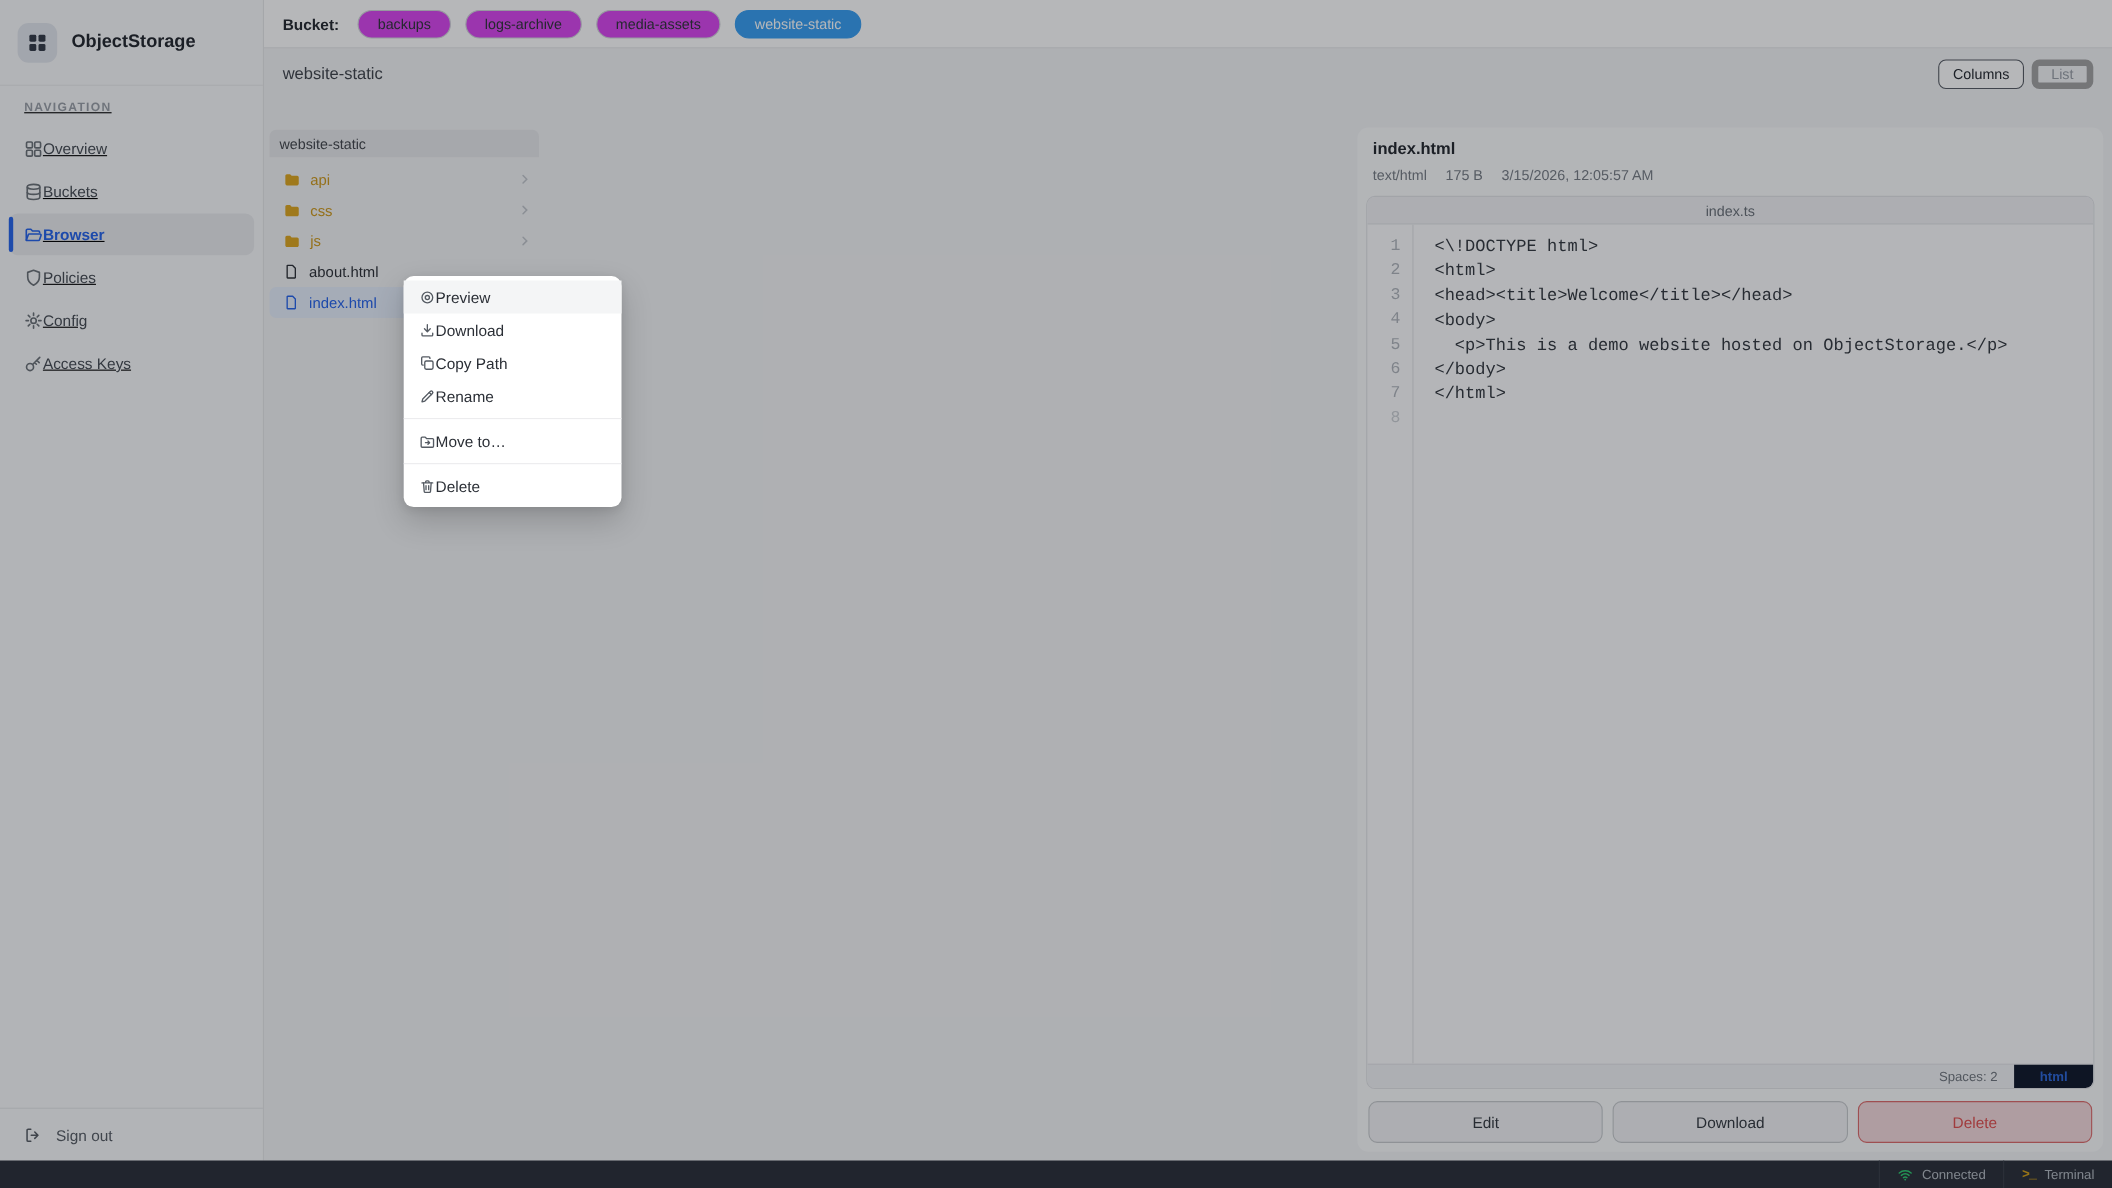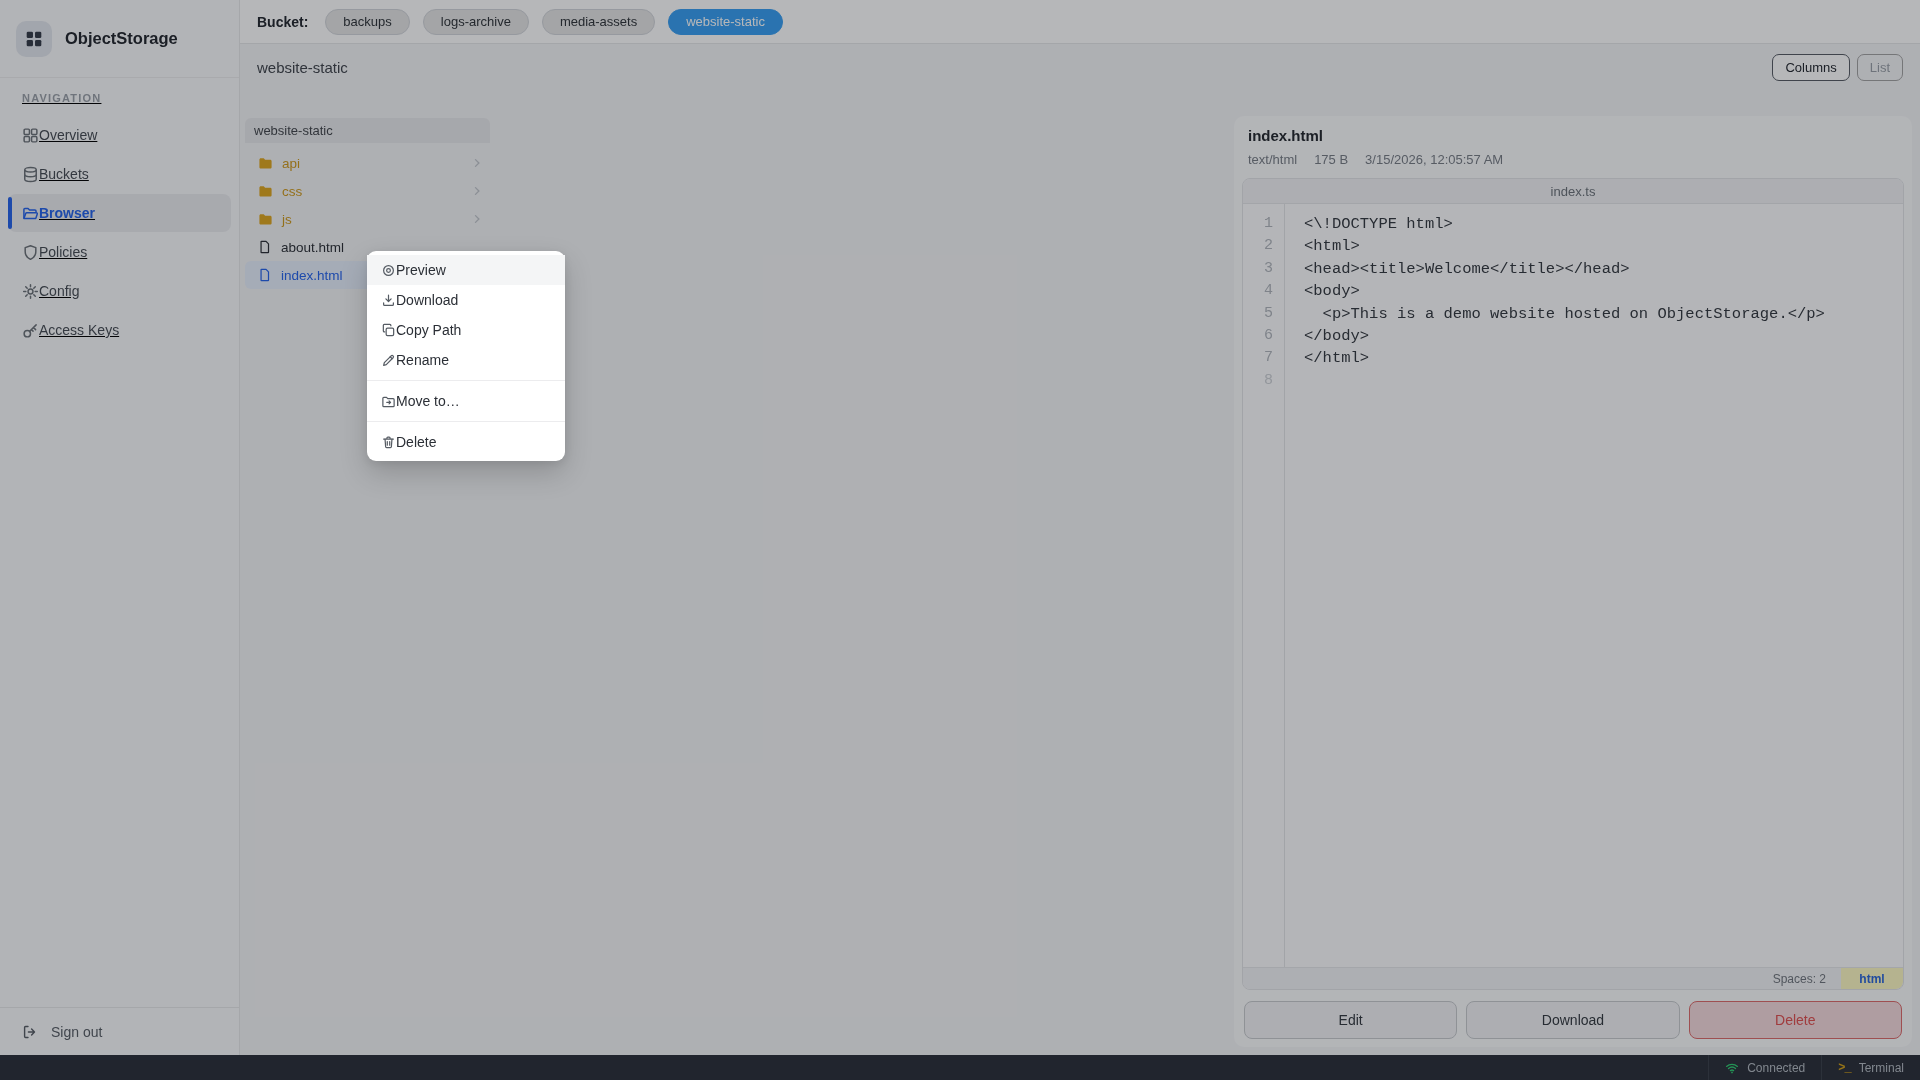--- a/index.html
+++ b/index.html
@@ -22,28 +22,28 @@
   .nav-item.active { background:#ebedf0; color:#2563eb; font-weight:600; }
   .nav-item.active .nicon { color:#2563eb; }
   .nav-item.active::before { content:""; position:absolute; left:0; top:3px; bottom:3px; width:4px; border-radius:3px; background:#2563eb; }
   .side-spacer { flex:1; }
   .signout-row { border-top:1px solid #e7e8ea; height:48px; display:flex; align-items:center; gap:13px; padding:0 22px; color:#565c64; font-size:14px; }
 
   
   .main { flex:1; display:flex; flex-direction:column; background:#f4f5f7; min-width:0; }
   .bucket-bar { height:44px; background:#ffffff; border-bottom:1px solid #e6e7e9; display:flex; align-items:center; gap:13px; padding:0 17px; flex:none; }
   .bucket-label { font-size:14px; font-weight:700; color:#23272e; margin-right:4px; }
-  .chip { height:26px; padding:0 17px; border-radius:999px; border:1px solid #d2d5da; font-size:13px; color:#2e3338; display:flex; align-items:center; background:#e5e5e5; cursor:pointer; }
+  .chip { height:26px; padding:0 17px; border-radius:999px; border:1px solid #d2d5da; font-size:13px; color:#2e3338; display:flex; align-items:center; background:#d946ef; cursor:pointer; }
   .chip.active { background:#379ef2; border-color:#379ef2; color:#fff; }
   .title-bar { height:47px; display:flex; align-items:center; padding:0 17px; flex:none; }
   .page-title { font-size:15px; color:#3f444b; }
   .view-toggle { margin-left:auto; display:flex; gap:7px; }
   .view-btn { height:27px; padding:0 12px; border-radius:7px; font-size:13px; display:flex; align-items:center; cursor:pointer; }
   .view-btn.active { background:#fff; border:1px solid #565b63; color:#23272e; }
-  .view-btn.inactive { background:transparent; border:1px solid #a3a3a3; color:#989ea6; }
+  .view-btn.inactive { background:transparent; border:6px solid #a3a3a3; color:#989ea6; }
   .content { flex:1; position:relative; }
 
   
   .file-column { position:absolute; left:5px; top:27px; width:245px; }
   .col-header { height:25px; background:#e9eaec; border-radius:6px 6px 0 0; display:flex; align-items:center; padding:0 9px; font-size:13px; color:#42464c; }
   .file-list { padding-top:6px; }
   .file-row { height:28px; display:flex; align-items:center; gap:9px; padding:0 7px 0 13px; font-size:13.5px; color:#2b2f35; border-radius:6px; cursor:pointer; }
   .file-row .ficon { display:flex; }
   .file-row.folder { color:#cf9a1d; }
   .file-row.folder .ficon { color:#dfa61f; }
@@ -58,21 +58,21 @@
   .viewer { flex:1; margin:2px 8px 0; border:1px solid #e2e4e7; border-radius:8px; display:flex; flex-direction:column; overflow:hidden; background:#fdfdfe; }
   .viewer-tab { height:25px; background:#f2f3f5; border-bottom:1px solid #e4e6e9; display:flex; align-items:center; justify-content:center; font-size:13px; color:#6a7078; flex:none; }
   .viewer-body { flex:1; display:flex; font-family:"Liberation Mono", monospace; font-size:15.5px; overflow:hidden; }
   .gutter { width:42px; border-right:1px solid #e2e4e7; padding-top:9px; flex:none; }
   .gutter div { height:22.4px; line-height:22.4px; text-align:right; padding-right:11px; color:#b0b5bc; font-size:15px; }
   .gutter div.dim { color:#ccd0d5; }
   .code-pane { flex:1; padding:9px 0 0 19px; overflow:hidden; }
   .code-pane div { height:22.4px; line-height:22.4px; white-space:pre; color:#33383f; }
   .viewer-status { height:22px; background:#f3f4f6; border-top:1px solid #e6e7ea; display:flex; align-items:center; justify-content:flex-end; font-size:12px; color:#6f757d; flex:none; }
   .spaces { margin-right:15px; }
-  .lang-badge { height:100%; width:62px; background:#fef9c3; color:#2b66d9; font-weight:700; display:flex; align-items:center; justify-content:center; border-radius:0 0 7px 0; }
+  .lang-badge { height:100%; width:72px; background:#0f172a; color:#2b66d9; font-weight:700; display:flex; align-items:center; justify-content:center; border-radius:0 0 7px 0; }
   .card-actions { display:flex; gap:9px; padding:11px 10px 8px; flex:none; }
   .act-btn { flex:1; height:38px; border-radius:8px; font-size:14px; display:flex; align-items:center; justify-content:center; border:1px solid #c7cacd; background:#f2f3f5; color:#33383f; cursor:pointer; }
   .act-btn.danger { background:#f5dadd; border:1.5px solid #dd6b6b; color:#e04f4f; }
 
   
   .bottom-bar { position:absolute; left:0; right:0; bottom:0; height:25px; background:#2a2f38; display:flex; align-items:center; justify-content:flex-end; font-size:12px; color:#b4bac2; }
   .bb-group { height:100%; display:flex; align-items:center; gap:8px; padding:0 16px; border-left:1px solid #3a404a; }
   .wifi { color:#2ecc71; display:flex; }
   .term-glyph { color:#d4a017; font-family:"Liberation Mono", monospace; font-weight:700; font-size:12px; letter-spacing:-1px; }
 

